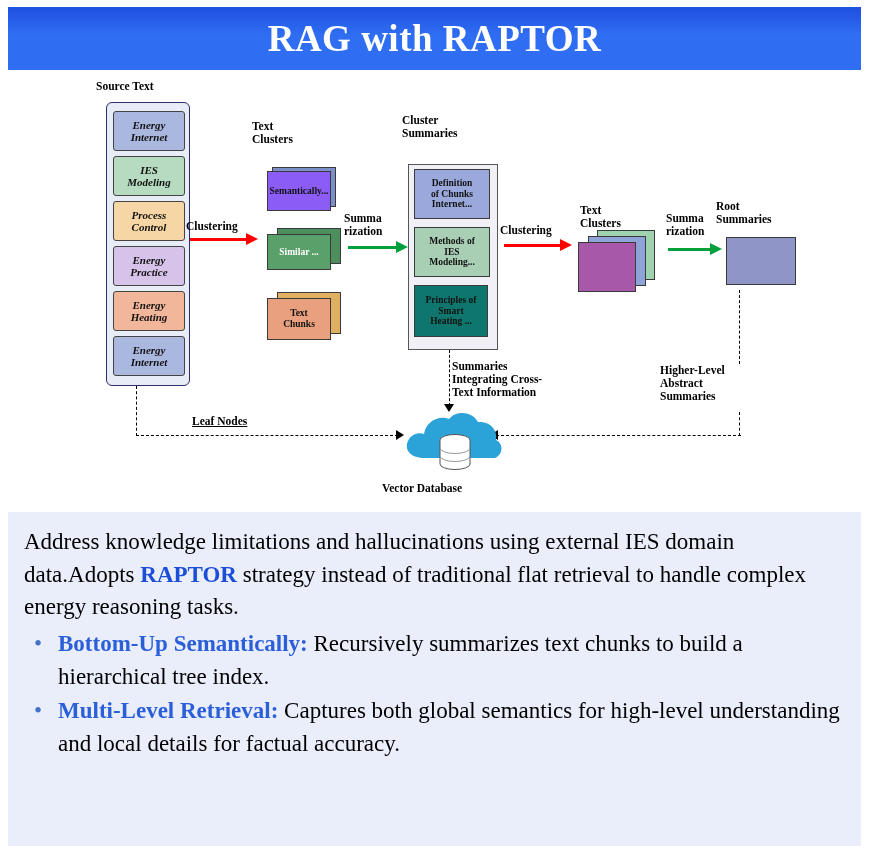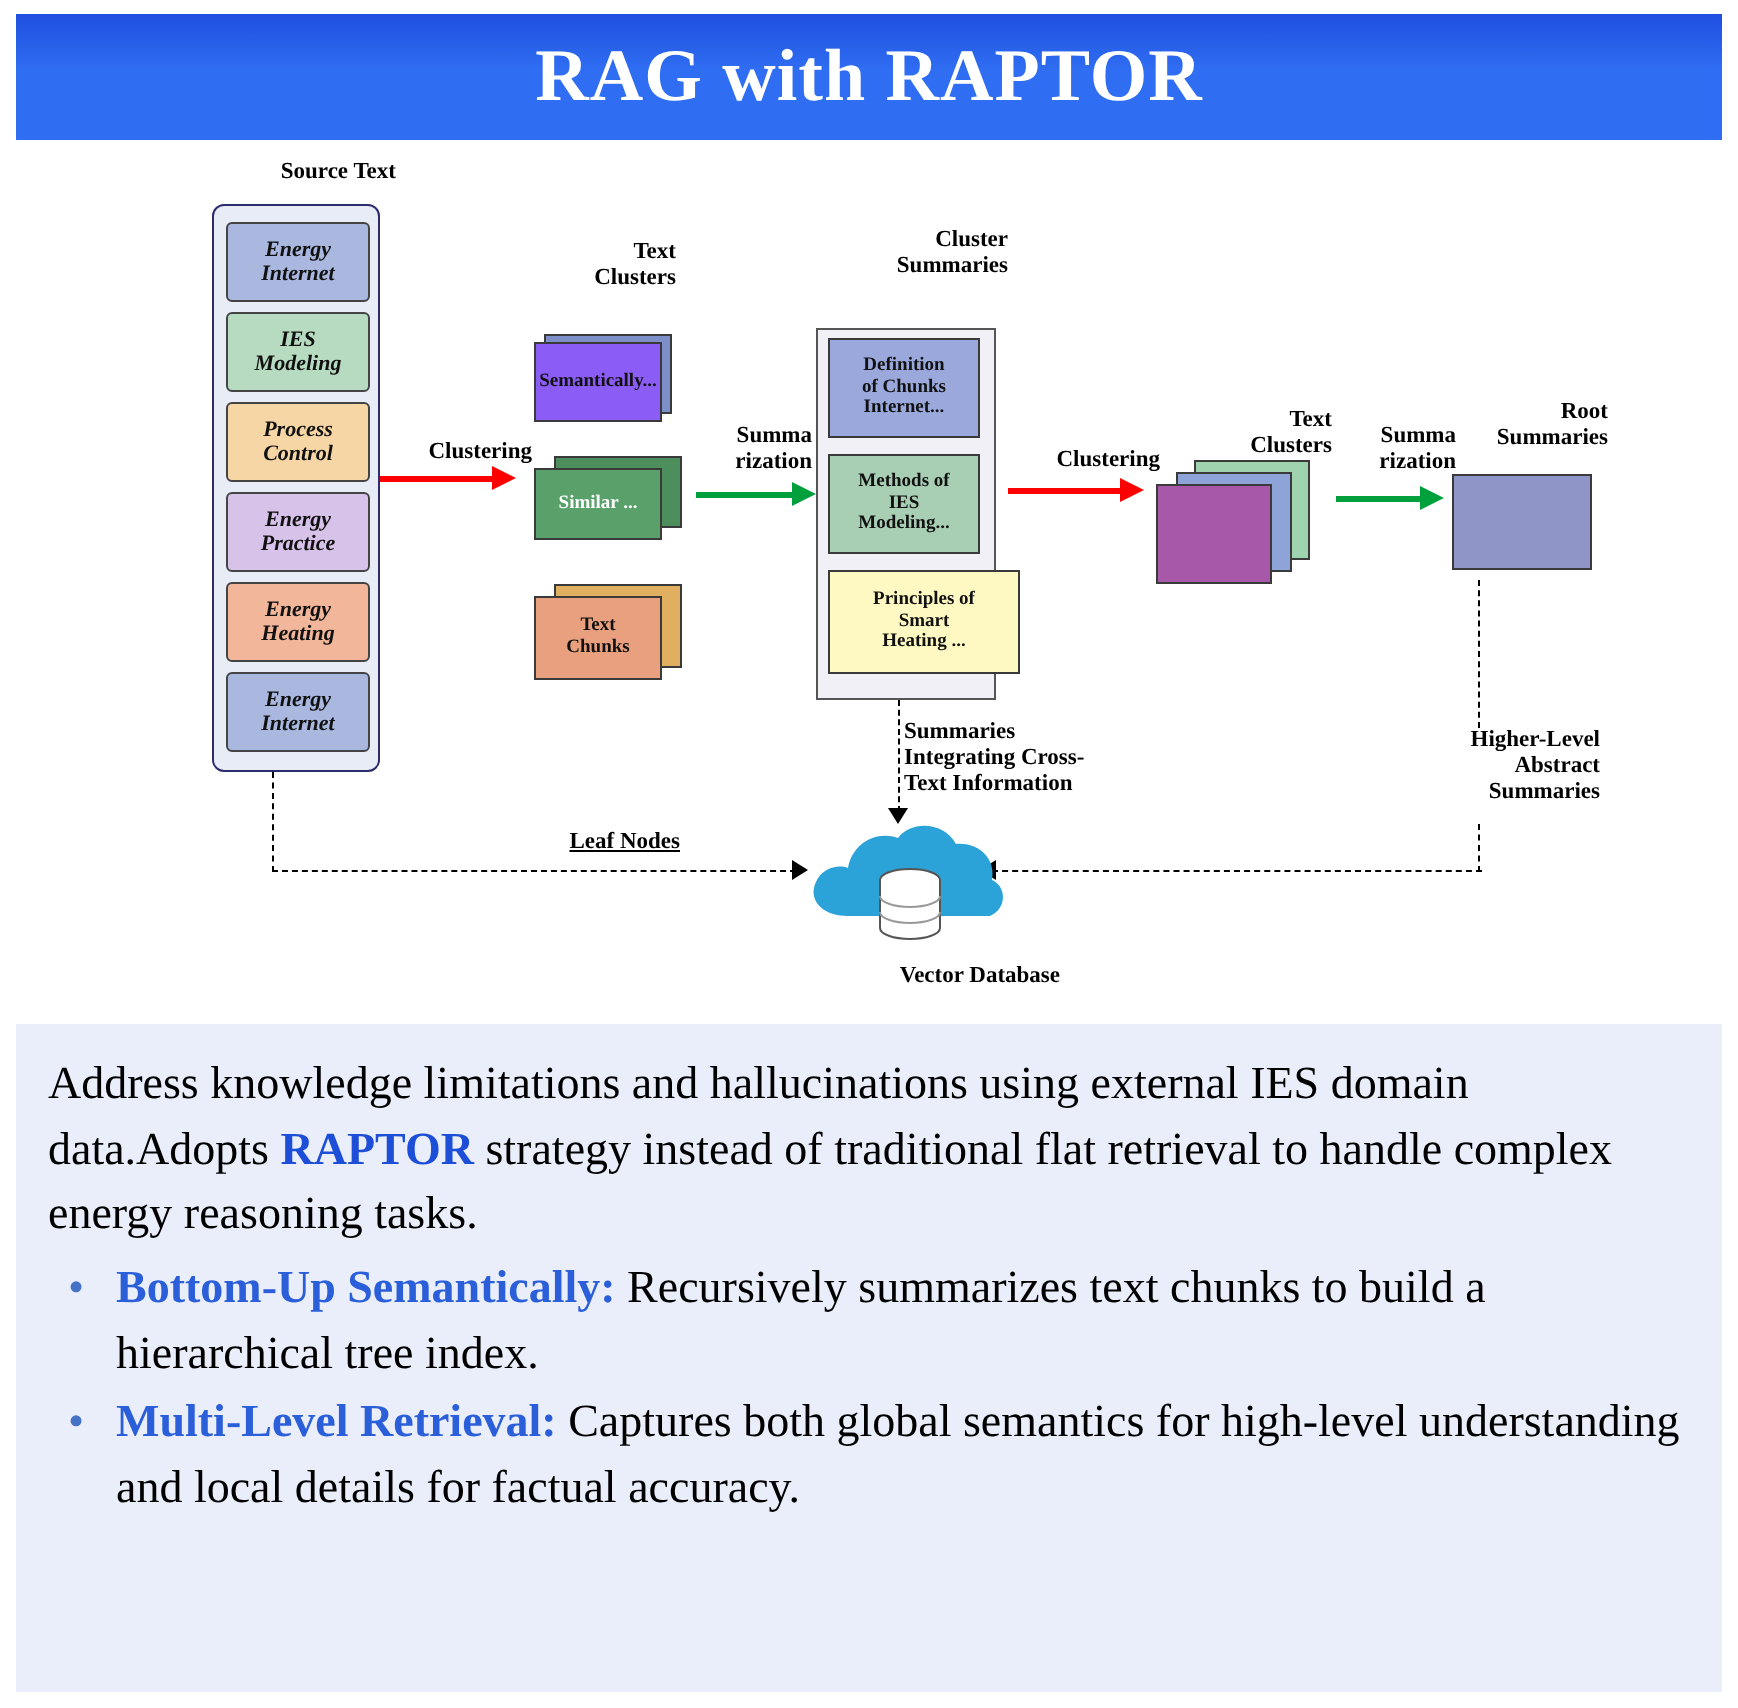--- a/index.html
+++ b/index.html
@@ -42,21 +42,21 @@
     width: 869px;
     height: 432px;
   }
   .abs { position: absolute; }
 
   .lbl {
     font-family: "Liberation Serif", serif;
     font-weight: bold;
     font-size: 11.5px;
     color: #000000;
-    text-align: right;
+    text-align: left;
     line-height: 1.12;
   }
 
   
   .card {
     position: absolute;
     box-sizing: border-box;
     border: 1px solid #3a3a3a;
     font-family: "Liberation Serif", serif;
     font-weight: bold;
@@ -263,21 +263,21 @@
   <div class="card" style="left:414px; top:97px; width:76px; height:50px; background:#9aa8dc;">
     <span style="white-space:pre-line">Definition
 of Chunks
 Internet...</span>
   </div>
   <div class="card" style="left:414px; top:155px; width:76px; height:50px; background:#a8cfb4;">
     <span style="white-space:pre-line">Methods of
 IES
 Modeling...</span>
   </div>
-  <div class="card" style="left:414px; top:213px; width:96px; height:52px; background:#fef9c3;">
+  <div class="card" style="left:414px; top:213px; width:74px; height:52px; background:#0f766e;">
     <span style="white-space:pre-line">Principles of
 Smart
 Heating ...</span>
   </div>
 
   <div class="abs lbl" style="left:500px; top:152px; width:80px;">Clustering</div>
   <div class="arrow-line" style="left:504px; top:172px; width:56px; background:#ff0000;"></div>
   <div class="arrow-head" style="left:560px; top:167px; border-left:12px solid #ff0000;"></div>
 
   <div class="abs lbl" style="left:580px; top:132px; width:86px; white-space:pre-line;">Text

